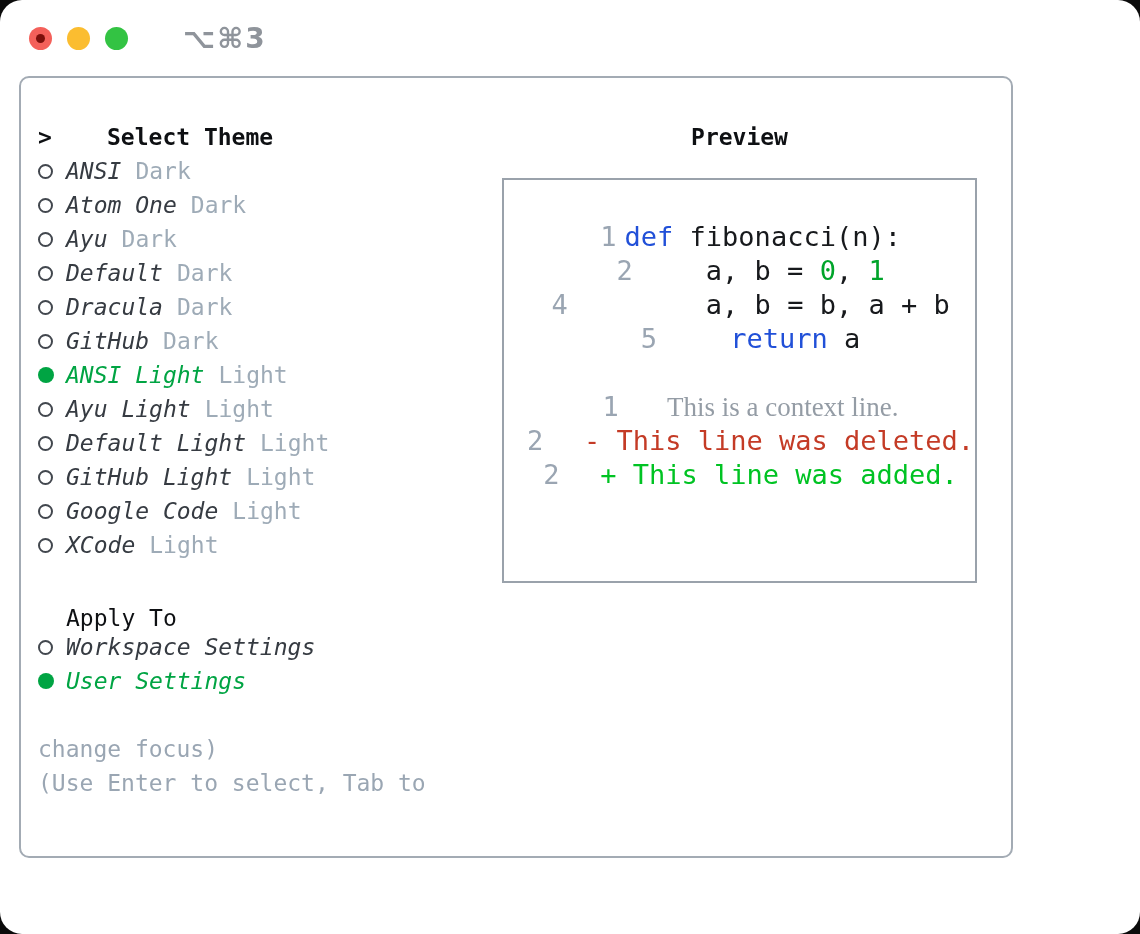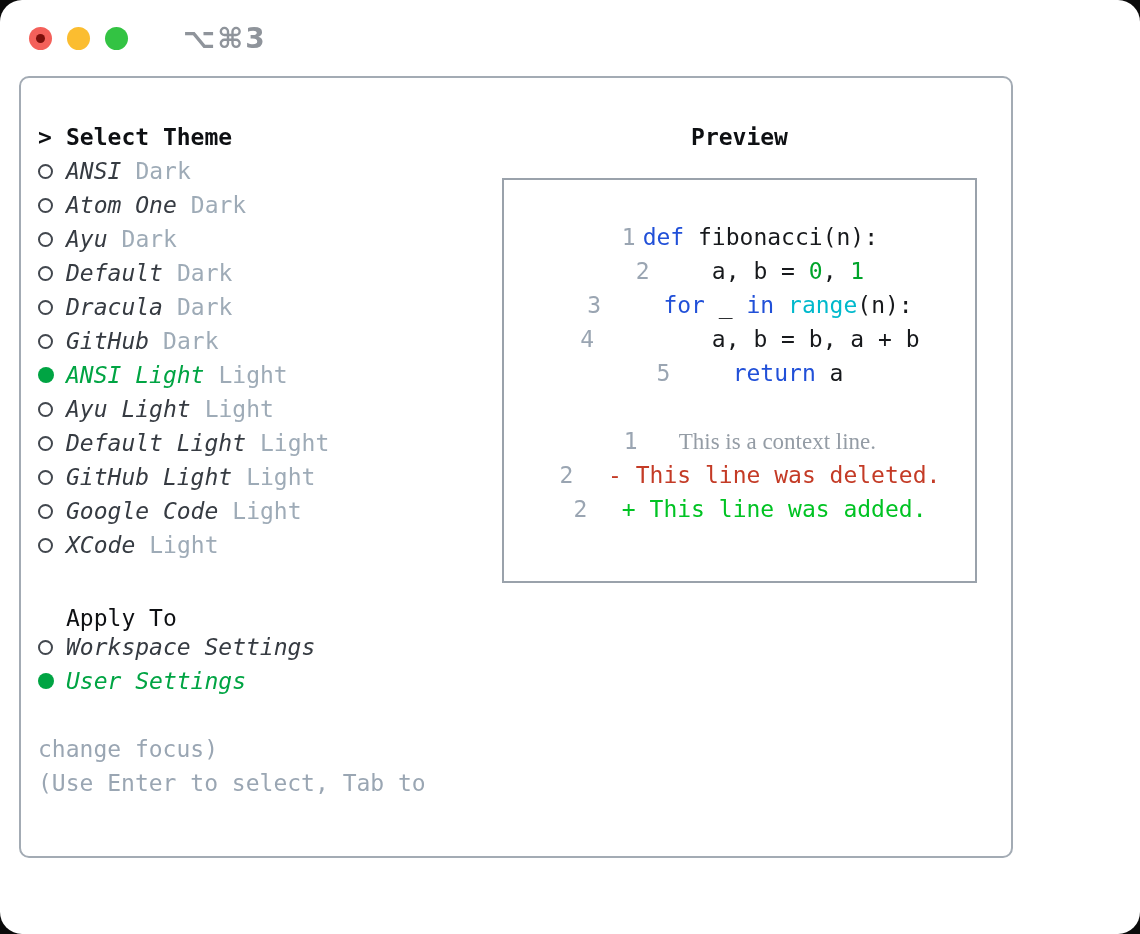--- a/index.html
+++ b/index.html
@@ -20,32 +20,32 @@
   .panel { position:relative; margin-left:19px; width:994px; height:782px; border:2px solid #a3abb4; border-radius:10px; background:#fff; }
 
   
   .left-col { position:absolute; left:17px; top:42px; font-size:23px; }
   .line { height:34px; display:flex; align-items:center; white-space:pre; }
   .blank-line { height:34px; }
   .marker { width:28px; flex:none; display:flex; align-items:center; }
   .arrow { font-weight:700; color:var(--header_text); font-size:23px; }
   .radio { width:15px; height:15px; border:2px solid #42474e; border-radius:50%; }
   .radio.filled { width:16px; height:16px; border:none; background:var(--accent); }
-  .hdr { font-weight:700; color:var(--header_text); }
+  .hdr { font-weight:700; color:var(--header_text);margin-left:41px; }
   .name { color:var(--item_text);font-style:italic; }
   .selected .name { color:var(--accent); }
   .tag { color:var(--tag_muted); margin-left:14px; }
   .apply-hdr { color:var(--header_text);margin-top:9px; }
   .help-line { height:34px; line-height:34px; color:var(--help_gray); white-space:pre; }
 
   
   .right-col { position:absolute; left:481px; top:42px; font-size:23px;text-align:center; }
   .preview-hdr { height:34px; line-height:34px; font-weight:700; color:var(--header_text); }
   .preview-box { margin-top:24px; width:475px; height:405px; border:2px solid #9aa2ab; padding:40px 0 0 14px; background:#fff; }
-  .cline { height:34px; line-height:34px; white-space:pre; font-size:23px; }
+  .cline { height:34px; line-height:34px; white-space:pre; font-size:27px; }
   .lnum { display:inline-block; width:2ch; color:var(--line_number); white-space:pre; }
   .seg { white-space:pre; }
   .c-kw    { color:var(--keyword_blue); }
   .c-fn    { color:var(--builtin_cyan); }
   .c-num   { color:var(--number_green); }
   .c-plain { color:var(--code_plain); }
   .c-ctx   { color:var(--context_gray);font-family:Liberation Serif, serif; }
   .c-del   { color:var(--deleted_red); }
   .c-add   { color:var(--added_green); }
 </style>
@@ -105,21 +105,20 @@
         <div class="help-line">(Use Enter to select, Tab to</div>
       </div>
     </div>
 
     <div class="right-col">
       <div class="preview-hdr">Preview</div>
       <div class="preview-box">
         <div id="code-lines">
             <div class="cline"><span class="lnum">1</span><span class="seg c-kw">def</span><span class="seg c-plain"> fibonacci(n):</span></div>
             <div class="cline"><span class="lnum">2</span><span class="seg c-plain">    a, b = </span><span class="seg c-num">0</span><span class="seg c-plain">, </span><span class="seg c-num">1</span></div>
-            <div class="cline"><span class="lnum">3</span><span class="seg c-plain">    </span><span class="seg c-kw">for</span><span class="seg c-plain"> _ </span><span class="seg c-kw">in</span><span class="seg c-plain"> </span><span class="seg c-fn">range</span><span class="seg c-plain">(n):</span></div>
             <div class="cline"><span class="lnum">4</span><span class="seg c-plain">        a, b = b, a + b</span></div>
             <div class="cline"><span class="lnum">5</span><span class="seg c-plain">    </span><span class="seg c-kw">return</span><span class="seg c-plain"> a</span></div>
           </div>
         <div class="blank-line"></div>
         <div id="diff-lines">
             <div class="cline"><span class="lnum">1</span><span class="seg c-ctx">      This is a context line.</span></div>
             <div class="cline"><span class="lnum">2</span><span class="seg c-del">  - This line was deleted.</span></div>
             <div class="cline"><span class="lnum">2</span><span class="seg c-add">  + This line was added.</span></div>
           </div>
       </div>

